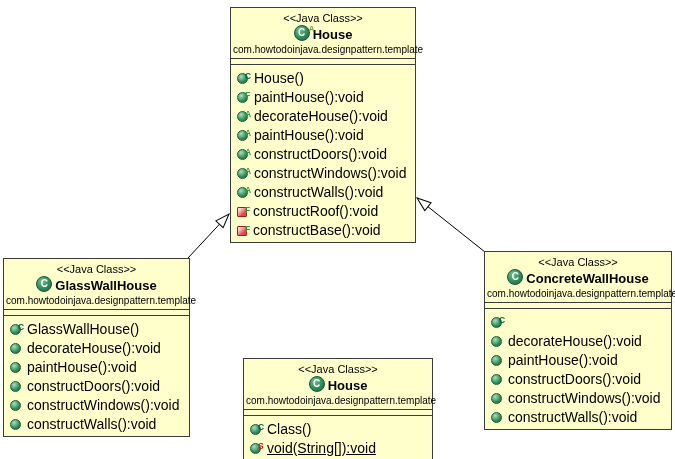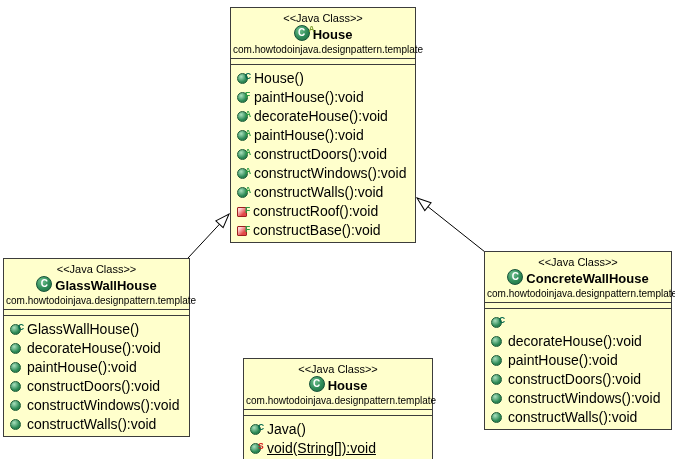--- a/index.html
+++ b/index.html
@@ -125,16 +125,16 @@
 </div>
 
 <div class="uml-class" style="left:243px;top:358px;width:190px;">
   <div class="hdr">
     <div class="st">&lt;&lt;Java Class&gt;&gt;</div>
     <div class="ttl"><span class="cicon"><b>C</b></span><span>House</span></div>
     <div class="pkg">com.howtodoinjava.designpattern.template</div>
   </div>
   <div class="fsep"></div>
   <div class="methods">
-    <div class="m"><span class="mi pub"><em class="dec dec-c">C</em></span><span class="ml">Java()</span></div>
+    <div class="m"><span class="mi pub"><em class="dec dec-c">C</em></span><span class="ml">Class()</span></div>
     <div class="m"><span class="mi pub"><em class="dec dec-s">S</em></span><span class="ml underline">void(String[]):void</span></div>
   </div>
 </div>
 
 </body></html>

